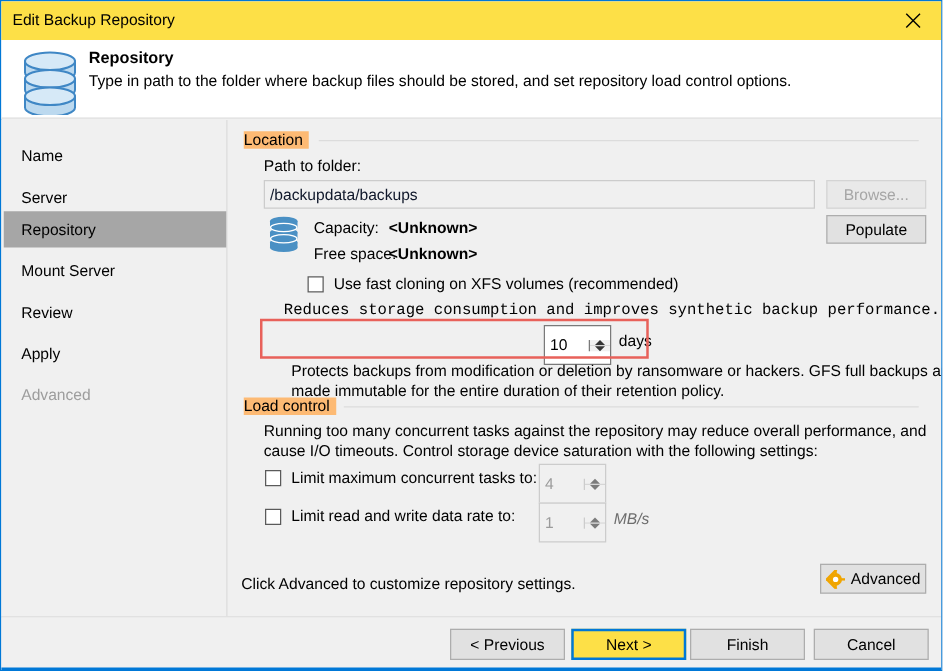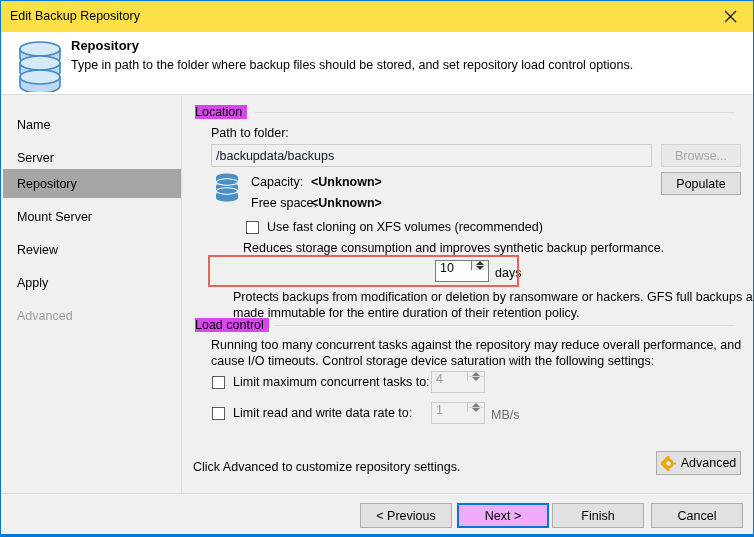--- a/index.html
+++ b/index.html
@@ -126,39 +126,39 @@
     top: 95px;
     width: 570px;
     height: 397px;
     background: #f0f0f0;
   }
 
   .group-legend {
     position: absolute;
     font-size: 12.5px;
     color: #000;
-    background: #d946ef;
+    background: #fdba74;
     padding-right: 5px;
     z-index: 2;
     white-space: nowrap;
   }
   .group-rule {
     position: absolute;
     height: 1px;
     background: #dcdcdc;
   }
 
   .static-label {
     position: absolute;
     font-size: 12.5px;
     color: #000;
     white-space: nowrap;
   }
   .static-label.bold { font-weight: bold; }
-  .static-label.dim { color: #6d6d6d; }
+  .static-label.dim { color: #6d6d6d; font-style: italic; }
 
   
   .textbox {
     position: absolute;
     background: #f0f0f0;
     border: 1px solid #cccccc;
     font-family: "Liberation Sans", sans-serif;
     font-size: 12.5px;
     color: #0f172a;
     padding: 0 4px;
@@ -182,21 +182,21 @@
     cursor: default;
     white-space: nowrap;
   }
   .btn.disabled {
     background: #e9e9e9;
     border-color: #d4d4d4;
     color: #a6a6a6;
   }
   .btn.default {
     border: 2px solid #0078d7;
-    background: #f0abfc;
+    background: #fde047;
     text-align: right;
   }
 
   
   .cb-row {
     position: absolute;
     display: flex;
     align-items: center;
     white-space: nowrap;
     cursor: default;
@@ -222,25 +222,25 @@
   }
   .cb-label {
     margin-left: 8px;
     font-size: 12.5px;
     color: #000;
   }
 
   
   .spinner {
     position: absolute;
-    height: 22px;
+    height: 32px;
     border: 1px solid #cccccc;
     background: #f0f0f0;
     display: flex;
-    align-items: flex-start;
+    align-items: center;
   }
   .spinner.enabled {
     border-color: #7a7a7a;
     background: #ffffff;
   }
   .spin-value {
     flex: 1 1 auto;
     display: flex;
     align-items: center;
     padding-left: 4px;
@@ -393,21 +393,21 @@
 
     <div class="static-label" style="left:68px; top:100px;">Free space:</div>
     <div class="static-label bold" style="left:128px; top:100px;">&lt;Unknown&gt;</div>
 
     <div class="btn" style="left:478px; top:76px; width:80px; height:23px;">Populate</div>
 
     <div class="cb-row" style="left:29px; top:124px;margin-left:34px;">
       <span class="cbox"></span>
       <span class="cb-label">Use fast cloning on XFS volumes (recommended)</span>
     </div>
-    <div class="static-label" style="left:60px; top:145px;">Reduces storage consumption and improves synthetic backup performance.</div>
+    <div class="static-label" style="left:44px; top:145px;font-family:Liberation Mono, monospace;">Reduces storage consumption and improves synthetic backup performance.</div>
 
 
     <div class="spinner enabled" style="left:252px; top:164px; width:54px;">
       <span class="spin-value">10</span>
       <span class="spin-arrows">
         <span class="spin-btn">
             <span class="arrow-up"></span>
           </span>
         <span class="spin-btn">
             <span class="arrow-down"></span>

